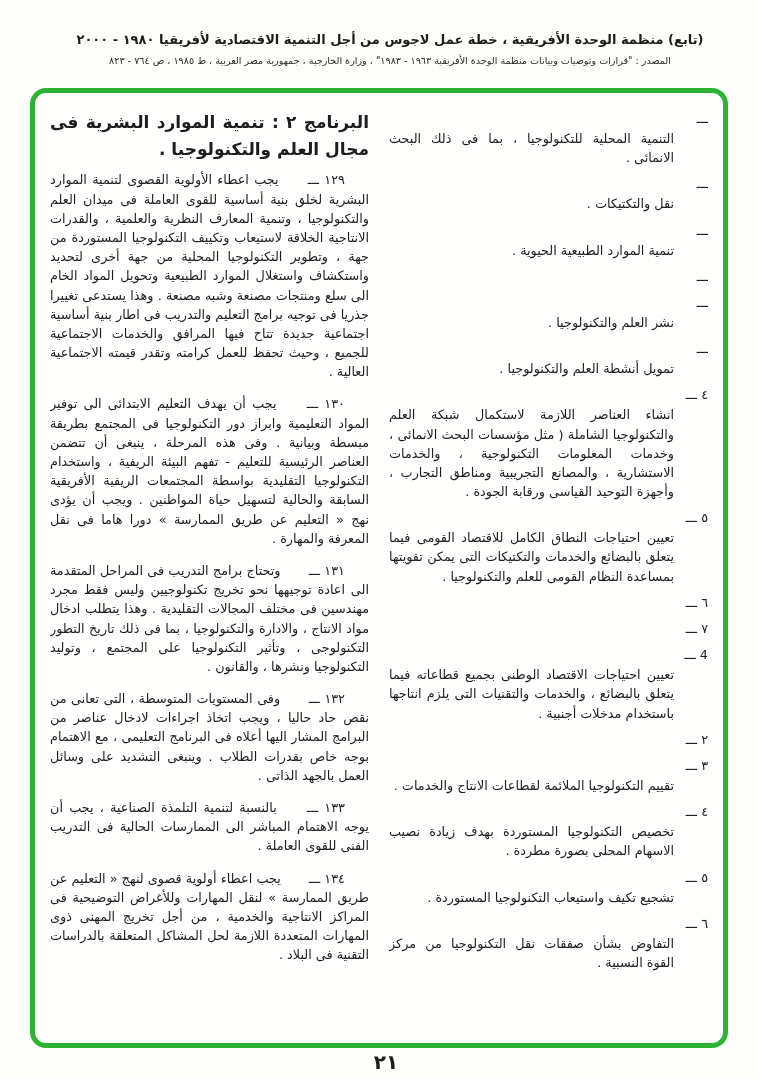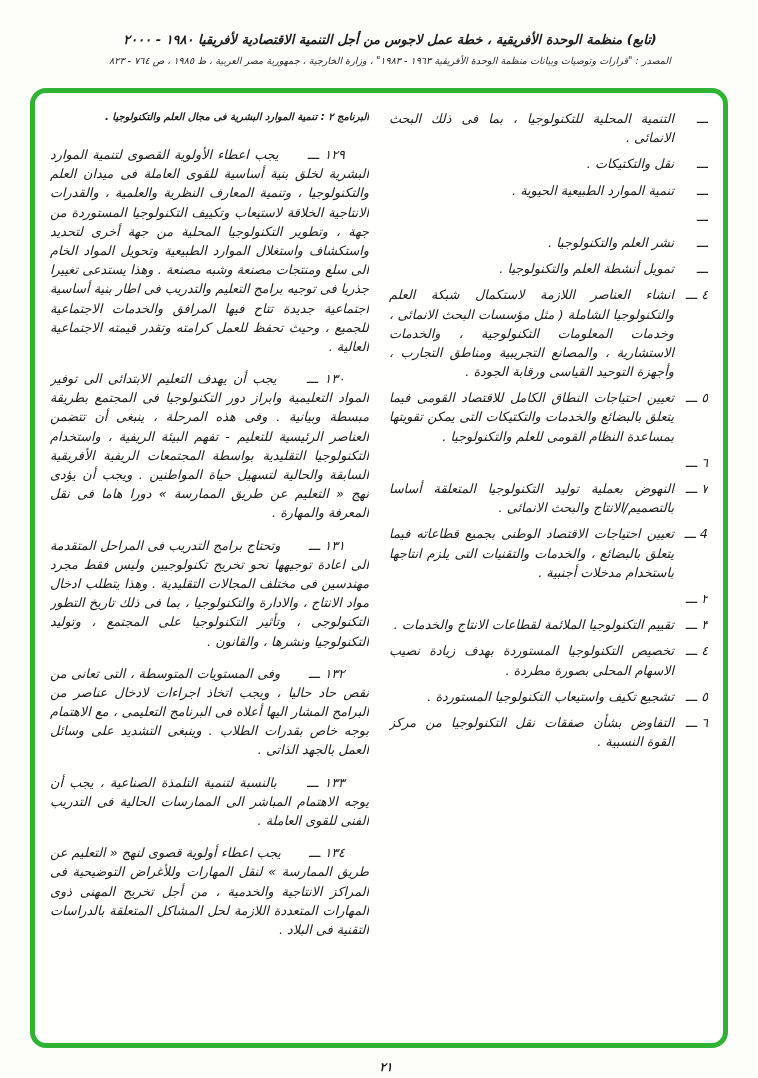--- a/index.html
+++ b/index.html
@@ -4,21 +4,21 @@
 <style>
   * { margin:0; padding:0; box-sizing:border-box; }
   html, body { width:758px; height:1078px; }
   body {
     background:#fdfdfa;
     color:#1d1d1d;
     font-family:"DejaVu Sans", sans-serif;
     direction:rtl;
     overflow:hidden;
   }
-  .page { position:relative; width:736px; height:1078px; overflow:hidden;font-style:italic; }
+  .page { position:relative; width:736px; height:1078px; overflow:hidden; }
 
   .doc-header { text-align:center; padding-top:32px; }
   .doc-title { font-weight:bold; font-size:13px; letter-spacing:0; }
   .doc-source { font-size:9.6px; margin-top:8px; color:#2a2a2a; }
 
   .frame {
     position:absolute;
     right:30px; top:88px;
     width:698px; height:960px;
     border:5px solid #2fb335;
@@ -32,40 +32,40 @@
     flex:1 1 0;
     overflow:hidden;
     font-size:12.8px;
     line-height:1.5;
     text-align:justify;
   }
 
   
   .item { display:flex; margin-bottom:7px; }
   .item .marker { flex:0 0 auto; min-width:34px; padding-left:5px; white-space:nowrap; }
-  .item .txt { flex:1 1 auto; }
+  .item .txt { flex:1 1 auto;margin-top:20px; }
   .subheading { margin:10px 0 9px 0; text-indent:16px; }
 
   
   .col-heading {
     font-weight:bold;
-    font-size:10px;
+    font-size:17px;
     line-height:1.6;
-    margin-bottom:20px;
+    margin-bottom:7px;
     text-align:justify;
   }
   .para { margin-bottom:13px; text-indent:24px; }
   .para .pnum { margin-left:24px; white-space:nowrap; }
 
   .page-number {
     position:absolute;
     bottom:4px; right:8px; left:0;
     text-align:center;
     font-weight:bold;
-    font-size:12px;
+    font-size:20px;
   }
 </style>
 </head>
 <body>
 
 <div class="page">
 
   <header class="doc-header">
     <div class="doc-title">(تابع) منظمة الوحدة الأفريقية ، خطة عمل لاجوس من أجل التنمية الاقتصادية لأفريقيا ١٩٨٠ - ٢٠٠٠</div>
     <div class="doc-source">المصدر : "قرارات وتوصيات وبيانات منظمة الوحدة الأفريقية ١٩٦٣ - ١٩٨٣" ، وزارة الخارجية ، جمهورية مصر العربية ، ط ١٩٨٥ ، ص ٧٦٤ - ٨٢٣</div>
@@ -104,21 +104,20 @@
         </div>
         <div class="item">
           <span class="marker">٥ ـــ</span>
           <span class="txt">تعيين احتياجات النطاق الكامل للاقتصاد القومى فيما يتعلق بالبضائع والخدمات والتكتيكات التى يمكن تقويتها بمساعدة النظام القومى للعلم والتكنولوجيا .</span>
         </div>
         <div class="item">
           <span class="marker">٦ ـــ</span>
         </div>
         <div class="item">
           <span class="marker">٧ ـــ</span>
-          <span class="txt">النهوض بعملية توليد التكنولوجيا المتعلقة أساسا بالتصميم/الانتاج والبحث الانمائى .</span>
         </div>
 
 
         <div class="item">
           <span class="marker">4 ـــ</span>
           <span class="txt">تعيين احتياجات الاقتصاد الوطنى بجميع قطاعاته فيما يتعلق بالبضائع ، والخدمات والتقنيات التى يلزم انتاجها باستخدام مدخلات أجنبية .</span>
         </div>
         <div class="item">
           <span class="marker">٢ ـــ</span>
         </div>

